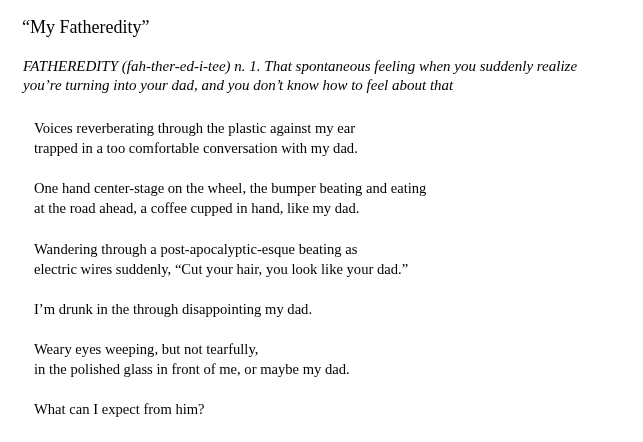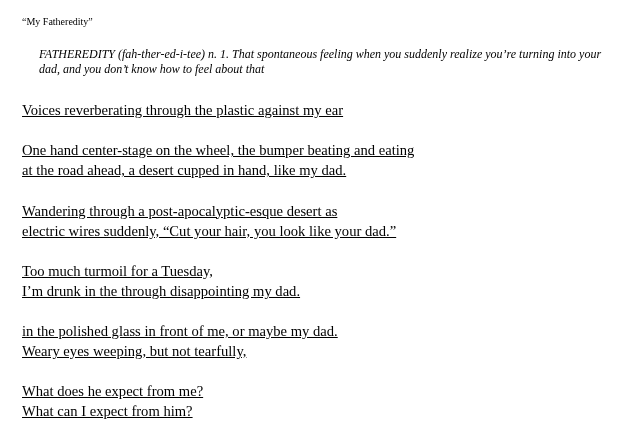--- a/index.html
+++ b/index.html
@@ -16,36 +16,35 @@
   }
   .page {
     position: relative;
     width: 643px;
     height: 442px;
     box-sizing: border-box;
     padding: 16px 24px 0 22px;
   }
   .poem-title {
     font-family: "Liberation Serif", serif;
-    font-size: 10px;
+    font-size: 18px;
     line-height: 1.25;
     margin: 0 0 18px 0;
     font-weight: normal;
   }
   .definition {
     font-family: "Liberation Serif", serif;
     font-style: italic;
-    font-size: 12px;
+    font-size: 15px;
     line-height: 1.32;
-    margin: 0 0 22px 17px;
+    margin: 0 0 22px 1px;
     max-width: 600px;
   }
   .stanza {
-    margin: 0 0 20px 0;
-    text-decoration: underline;
+    margin: 0 0 20px 12px;
   }
   .line {
     font-family: "Liberation Serif", serif;
     font-size: 14.6px;
     line-height: 1.38;
     white-space: pre-wrap;
   }
   .stanza:last-child {
     margin-bottom: 0;
   }
@@ -54,40 +53,39 @@
 <body>
 
 <div class="page">
 
   <div class="poem-title">“My Fatheredity”</div>
 
   <div class="definition">FATHEREDITY (fah-ther-ed-i-tee) n. 1. That spontaneous feeling when you suddenly realize you’re turning into your dad, and you don’t know how to feel about that</div>
 
   <div class="stanza">
     <div class="line">Voices reverberating through the plastic against my ear</div>
+    <div class="line">trapped in a too comfortable conversation with my dad.</div>
   </div>
 
   <div class="stanza">
     <div class="line">One hand center-stage on the wheel, the bumper beating and eating</div>
-    <div class="line">at the road ahead, a desert cupped in hand, like my dad.</div>
+    <div class="line">at the road ahead, a coffee cupped in hand, like my dad.</div>
   </div>
 
   <div class="stanza">
-    <div class="line">Wandering through a post-apocalyptic-esque desert as</div>
+    <div class="line">Wandering through a post-apocalyptic-esque beating as</div>
     <div class="line">electric wires suddenly, “Cut your hair, you look like your dad.”</div>
   </div>
 
   <div class="stanza">
-    <div class="line">Too much turmoil for a Tuesday,</div>
     <div class="line">I’m drunk in the through disappointing my dad.</div>
   </div>
 
   <div class="stanza">
+    <div class="line">Weary eyes weeping, but not tearfully,</div>
     <div class="line">in the polished glass in front of me, or maybe my dad.</div>
-    <div class="line">Weary eyes weeping, but not tearfully,</div>
   </div>
 
   <div class="stanza">
-    <div class="line">What does he expect from me?</div>
     <div class="line">What can I expect from him?</div>
   </div>
 
 </div>
 
 </body></html>

